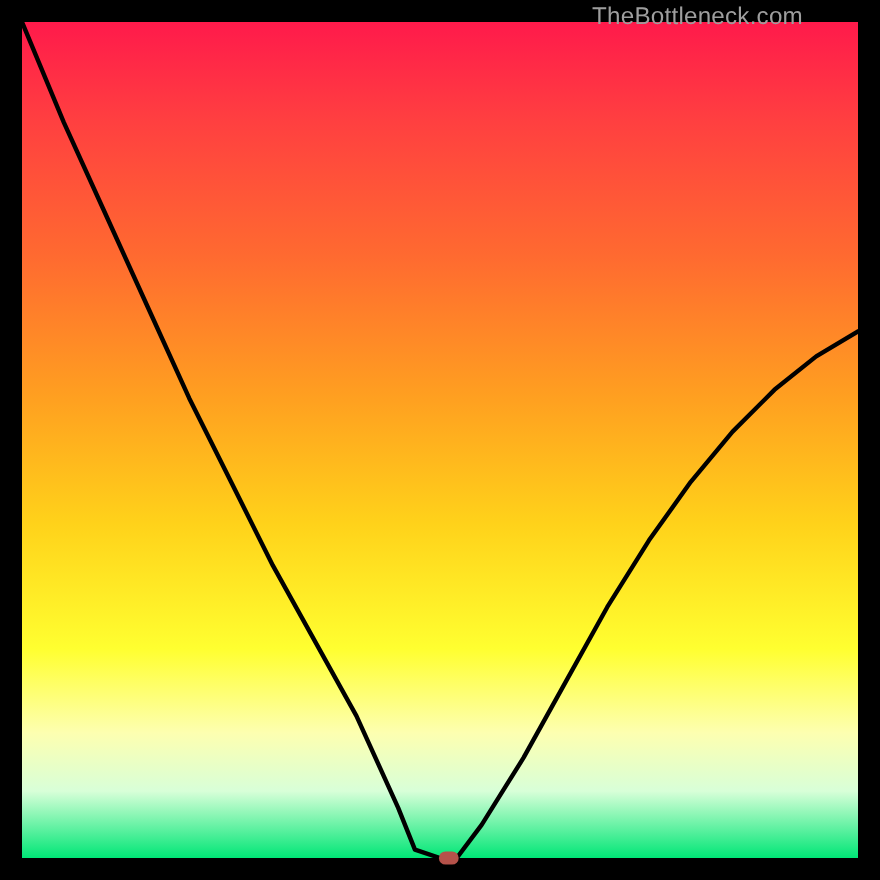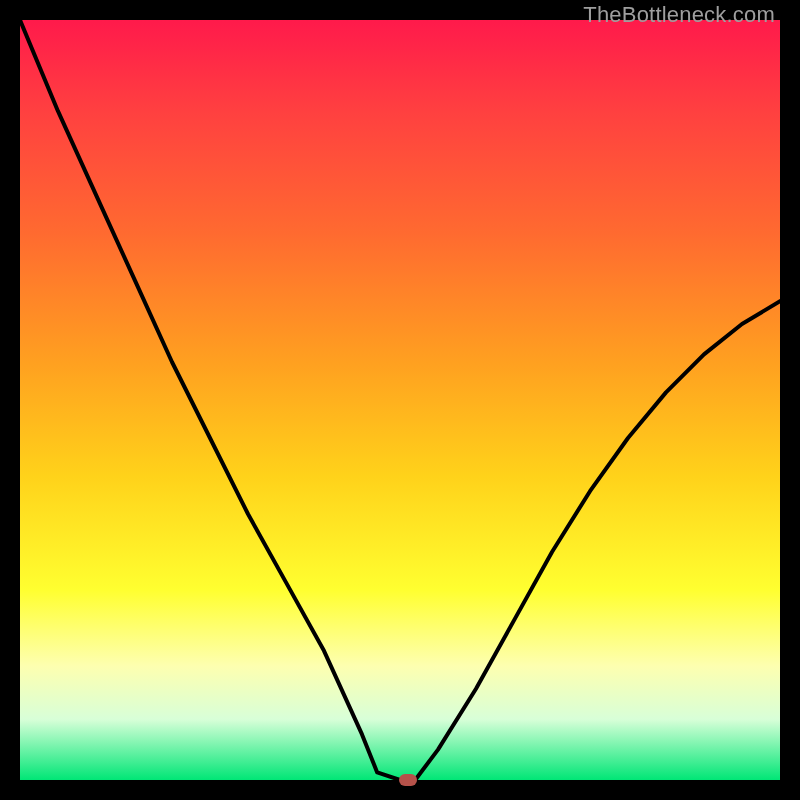--- a/index.html
+++ b/index.html
@@ -9,21 +9,20 @@
     width: 800px;
     height: 800px;
     overflow: hidden;
     font-family: Arial, Helvetica, sans-serif;
   }
   .frame {
     position: relative;
     width: 752px;
     height: 800px;
     background: #000;
-    padding-left: 45px;
   }
   .plot-area {
     position: absolute;
     left: 20px;
     top: 20px;
     width: 760px;
     height: 760px;
     background: linear-gradient(to bottom,
       #ff1a4b 0%,
       #ff4040 12%,

